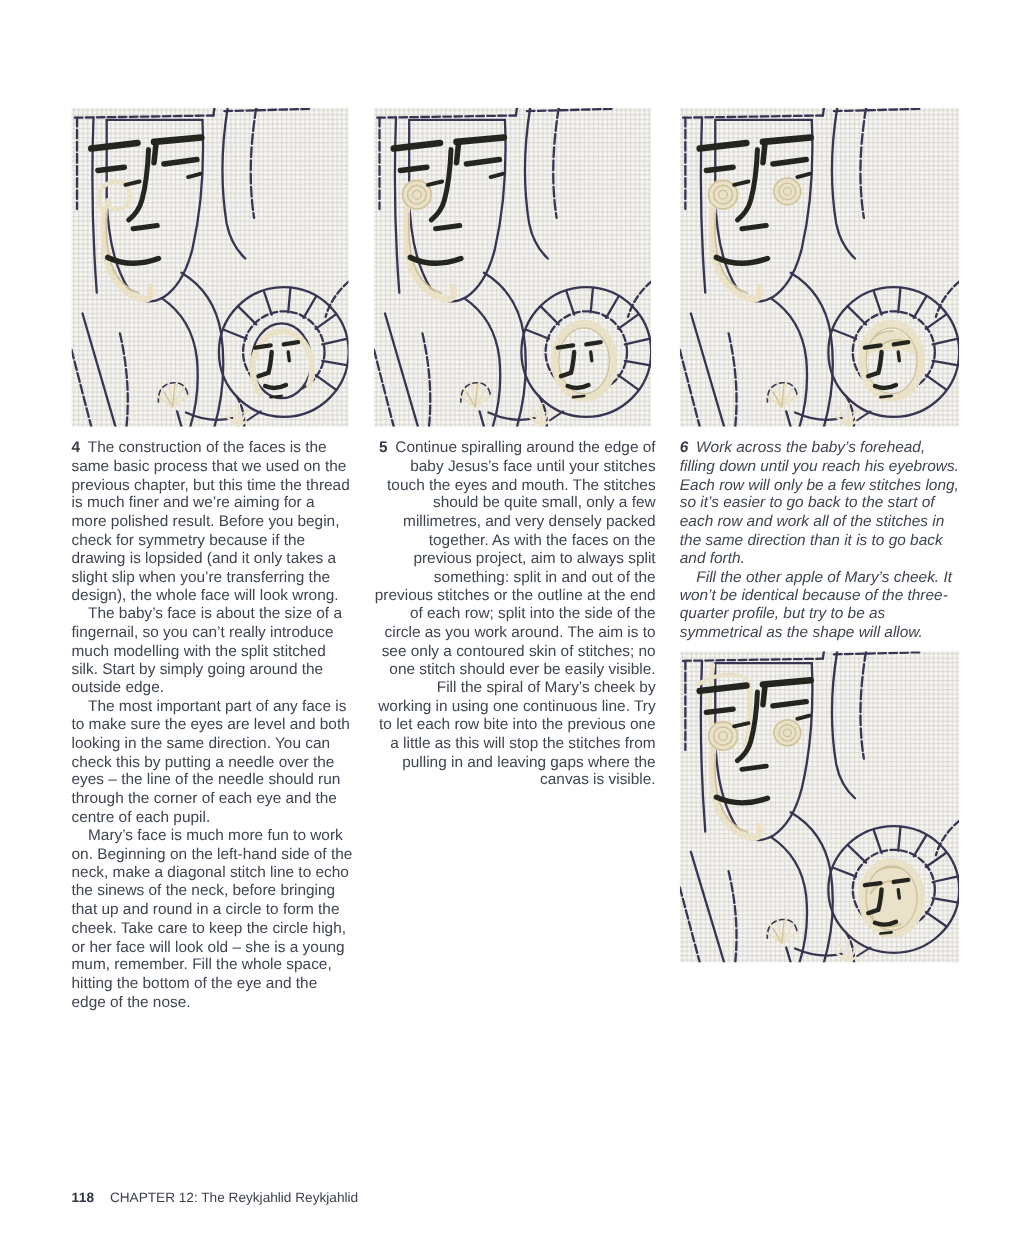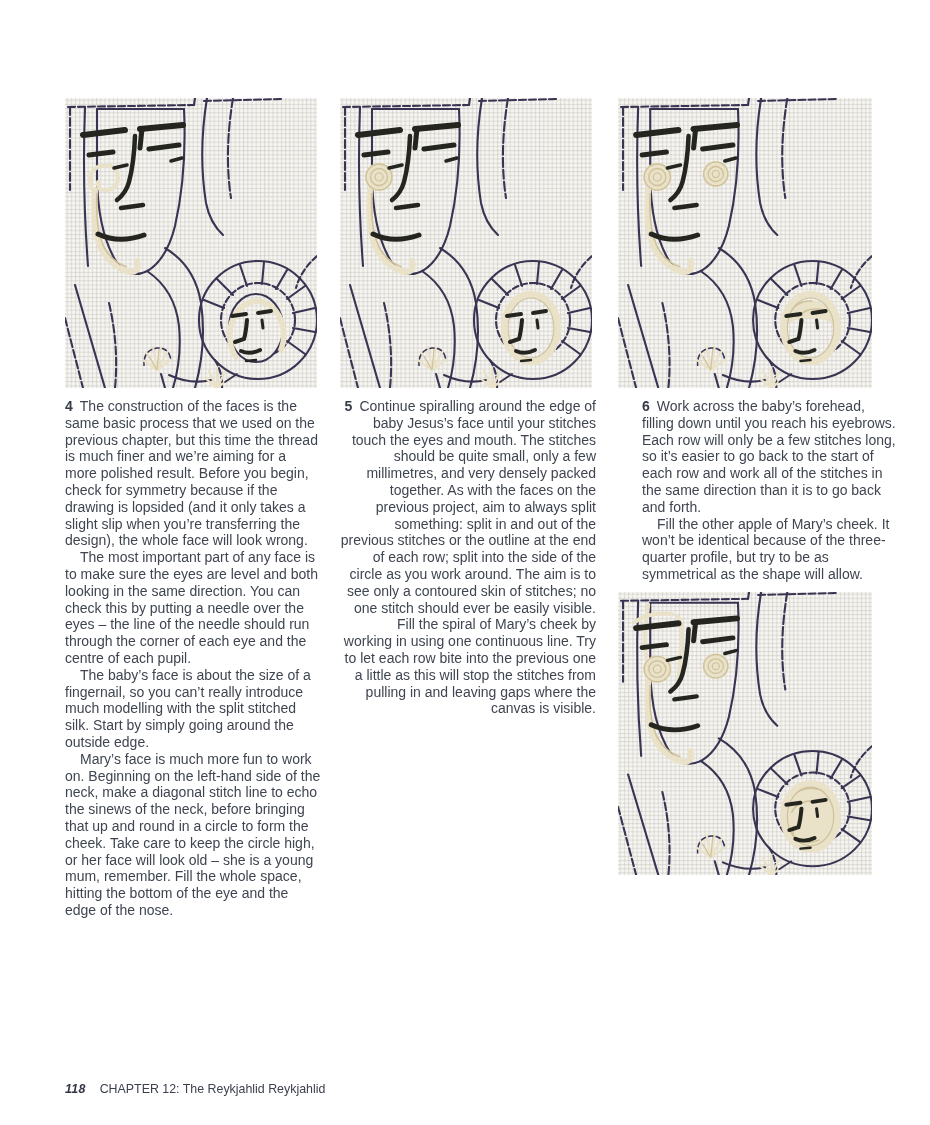--- a/index.html
+++ b/index.html
@@ -16,30 +16,30 @@
   #photo2{left:340px;top:98px;width:252px;height:290px;}
   #photo3{left:618px;top:98px;width:254px;height:290px;}
   #photo4{left:618px;top:592px;width:254px;height:283px;}
   .step-text{
     position:absolute;
     font-size:14px;line-height:16.8px;color:#3f4550;
     text-align:left;
   }
   #text4{left:65px;top:398px;width:256px;}
   #text5{left:340px;top:398px;width:256px;text-align:right;}
-  #text6{left:642px;top:398px;width:258px;}
+  #text6{left:618px;top:398px;width:258px;font-style:italic;}
   #text7{left:618px;top:894px;width:258px;}
   .step-text p{margin:0;padding:0;}
   .step-text p.cont{text-indent:15px;}
   .num{font-weight:bold;margin-right:7px;color:#353b47;}
   .page-footer{
     position:absolute;left:65px;top:1082px;
     font-size:12.4px;color:#3c414d;display:flex;align-items:baseline;
   }
-  .page-num{font-weight:bold;color:#313642;margin-right:14px;letter-spacing:.3px;font-style:italic;}
+  .page-num{font-weight:bold;color:#313642;margin-right:14px;letter-spacing:.3px;}
 </style>
 </head>
 <body>
 
 <div class="photo" id="photo1">
     <svg viewBox="0 0 252 290" preserveAspectRatio="none" xmlns="http://www.w3.org/2000/svg">
       <defs>
         <pattern id="linen0" width="4.2" height="4.2" patternUnits="userSpaceOnUse">
           <rect width="4.2" height="4.2" fill="#f6f5f2"></rect>
           <rect y="1.7" width="4.2" height="1" fill="#e0ded8"></rect>
@@ -342,22 +342,22 @@
         <path d="M92 272 L78 262 M92 272 L81 254 M92 272 L88 249 M92 272 L96 249 M92 272 L103 253 M92 272 L107 261"></path>
         <path d="M152 290 L140 280 M152 290 L144 273 M152 290 L152 270 M152 290 L160 274 M152 290 L164 281"></path>
       </g>
       <path d="M92 272 L84 258 M92 272 L94 251" stroke="#cfc29b" stroke-width="1.1"></path>
       <path d="M160 284 L172 276" stroke="#3a3453" stroke-width="1.8" stroke-linecap="round"></path>
     </svg>
   </div>
 
 <div class="step-text" id="text4">
     <p><b class="num">4</b>The construction of the faces is the same basic process that we used on the previous chapter, but this time the thread is much finer and we’re aiming for a more polished result. Before you begin, check for symmetry because if the drawing is lopsided (and it only takes a slight slip when you’re transferring the design), the whole face will look wrong.</p>
+    <p class="cont">The baby’s face is about the size of a fingernail, so you can’t really introduce much modelling with the split stitched silk. Start by simply going around the outside edge.</p>
     <p class="cont">The most important part of any face is to make sure the eyes are level and both looking in the same direction. You can check this by putting a needle over the eyes – the line of the needle should run through the corner of each eye and the centre of each pupil.</p>
-    <p class="cont">The baby’s face is about the size of a fingernail, so you can’t really introduce much modelling with the split stitched silk. Start by simply going around the outside edge.</p>
     <p class="cont">Mary’s face is much more fun to work on. Beginning on the left-hand side of the neck, make a diagonal stitch line to echo the sinews of the neck, before bringing that up and round in a circle to form the cheek. Take care to keep the circle high, or her face will look old – she is a young mum, remember. Fill the whole space, hitting the bottom of the eye and the edge of the nose.</p>
   </div>
 <div class="step-text" id="text5">
     <p><b class="num">5</b>Continue spiralling around the edge of baby Jesus’s face until your stitches touch the eyes and mouth. The stitches should be quite small, only a few millimetres, and very densely packed together. As with the faces on the previous project, aim to always split something: split in and out of the previous stitches or the outline at the end of each row; split into the side of the circle as you work around. The aim is to see only a contoured skin of stitches; no one stitch should ever be easily visible.</p>
     <p class="cont">Fill the spiral of Mary’s cheek by working in using one continuous line. Try to let each row bite into the previous one a little as this will stop the stitches from pulling in and leaving gaps where the canvas is visible.</p>
   </div>
 <div class="step-text" id="text6">
     <p><b class="num">6</b>Work across the baby’s forehead, filling down until you reach his eyebrows. Each row will only be a few stitches long, so it’s easier to go back to the start of each row and work all of the stitches in the same direction than it is to go back and forth.</p>
     <p class="cont">Fill the other apple of Mary’s cheek. It won’t be identical because of the three-quarter profile, but try to be as symmetrical as the shape will allow.</p>
   </div>

